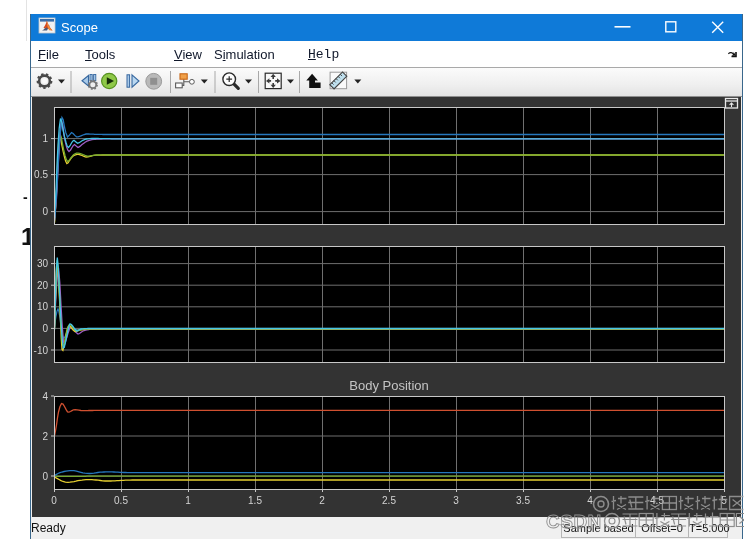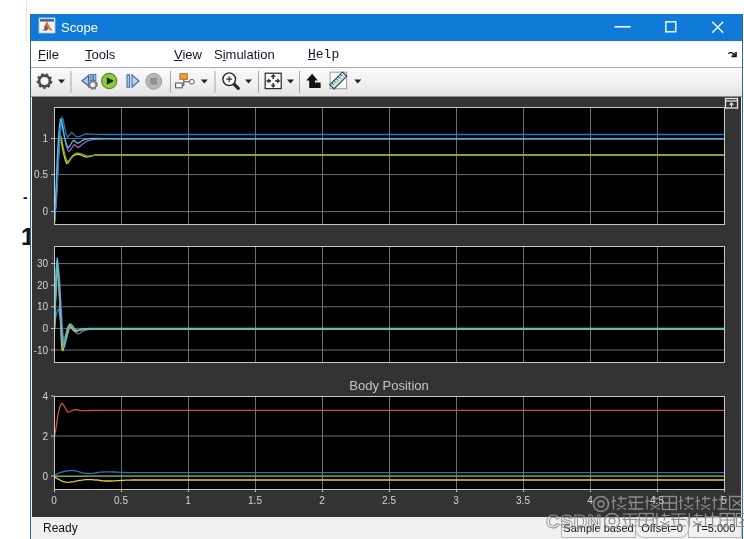--- a/index.html
+++ b/index.html
@@ -17,21 +17,21 @@
   #titlebar{left:0;top:0;width:711px;height:27px;background:#0f7ad8;}
   #title{left:30px;top:6px;color:#fff;font-size:13px;}
   #menubar{left:0;top:27px;width:711px;height:26px;background:#ffffff;
            border-bottom:1px solid #a9a9a9;font-size:13px;color:#0f172a;}
   .mi{position:absolute;top:6px;}
   #toolbar{left:0;top:54px;width:711px;height:28px;
            background:linear-gradient(#fbfbfb,#efefef 60%,#e3e3e3);
            border-bottom:1px solid #8e8e8e;}
   #plotbg{left:1px;top:83px;width:709px;height:420px;background:#333333;}
   #statusbar{left:0;top:503px;width:711px;height:22px;background:#f0f0f0;}
-  #ready{left:0px;top:4px;font-size:12px;color:#111;margin-left:12px;}
+  #ready{left:0px;top:4px;font-size:12px;color:#111;}
   .sbox{position:absolute;top:0px;height:21px;border:1px solid #b6b6b6;
         font-size:11px;color:#111;text-align:center;line-height:20px;
         box-sizing:border-box;background:#f0f0f0;}
 </style>
 </head>
 <body>
   <div class="abs" style="left:26px;top:0;width:1px;height:41px;background:#e3e3e3;"></div>
   <div class="abs" id="fragdash">-</div>
   <div class="abs" id="frag1">1</div>
   <div class="abs" id="win">
@@ -110,22 +110,22 @@
       <g transform="rotate(-45 306.3 12.4)">
         <rect x="297.3" y="9.4" width="18" height="6" fill="#bfe0ee" stroke="#444" stroke-width="1.1"></rect>
         <path d="M300,9.4 L300,12 M303,9.4 L303,12 M306,9.4 L306,12 M309,9.4 L309,12 M312,9.4 L312,12" stroke="#444" stroke-width="0.9"></path>
       </g>
       <path d="M322.3,11.5 L329.3,11.5 L325.8,15.5 Z" fill="#222"></path>
     </svg>
     <div class="abs" id="plotbg"></div>
     <div class="abs" id="statusbar">
       <div class="abs" id="ready">Ready</div>
       <div class="sbox" style="left:530px;width:75px;">Sample based</div>
-      <div class="sbox" style="left:604px;width:54px;border-radius:9px;">Offset=0</div>
-      <div class="sbox" style="left:657px;width:54px;">T=5.000</div>
+      <div class="sbox" style="left:604px;width:54px;">Offset=0</div>
+      <div class="sbox" style="left:657px;width:40px;">T=5.000</div>
     </div>
   </div>
 
   <svg class="abs" id="plotsvg" style="left:0;top:0;" width="744" height="539" viewBox="0 0 744 539">
 <rect x="54" y="107" width="670" height="117" fill="#000000"></rect>
 <line x1="121.5" y1="107" x2="121.5" y2="224" stroke="#6f6f6f" stroke-width="1"></line>
 <line x1="188.5" y1="107" x2="188.5" y2="224" stroke="#6f6f6f" stroke-width="1"></line>
 <line x1="255.5" y1="107" x2="255.5" y2="224" stroke="#6f6f6f" stroke-width="1"></line>
 <line x1="322.5" y1="107" x2="322.5" y2="224" stroke="#6f6f6f" stroke-width="1"></line>
 <line x1="389.5" y1="107" x2="389.5" y2="224" stroke="#6f6f6f" stroke-width="1"></line>

